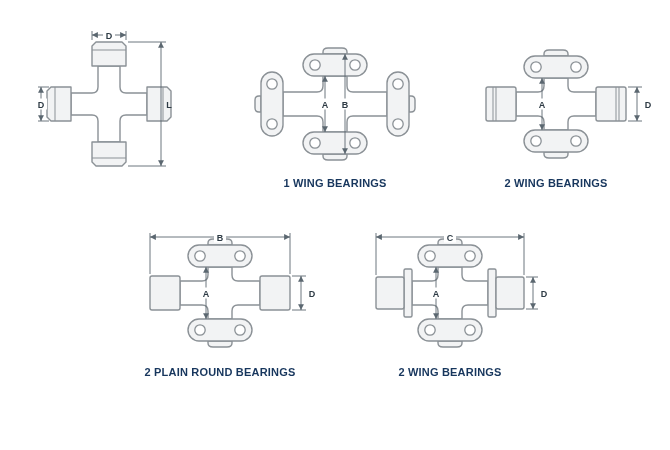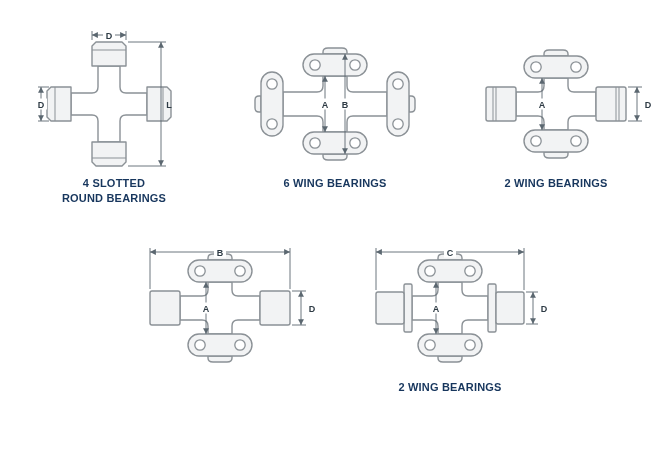--- a/index.html
+++ b/index.html
@@ -65,24 +65,20 @@
           <line x1="27" y1="61" x2="27" y2="95" marker-start="url(#arr1)" marker-end="url(#arr1)"></line>
           <path d="M114 16 H152 M114 140 H152"></path>
           <line x1="147" y1="16" x2="147" y2="140" marker-start="url(#arr1)" marker-end="url(#arr1)"></line>
         </g>
         <rect class="patch" x="89" y="3.5" width="12" height="11"></rect>
         <text class="dimtext" x="95" y="12.5">D</text>
         <rect class="patch" x="21" y="72.5" width="12" height="11"></rect>
         <text class="dimtext" x="27" y="81.5">D</text>
         <text class="dimtext" x="155" y="81.5">L</text>
       </svg>
-      <figcaption>
-        <div>4 SLOTTED</div>
-        <div>ROUND BEARINGS</div>
-      </figcaption>
     </figure>
 
     <figure>
       <svg viewBox="0 0 200 150">
         <defs>
           <marker id="arr2" viewBox="0 0 10 10" refX="10" refY="5" markerWidth="6.5" markerHeight="6.5" orient="auto-start-reverse">
             <path class="dimfill" d="M0 0 L10 5 L0 10 Z"></path>
           </marker>
         </defs>
         <g>
@@ -115,21 +111,21 @@
         <g class="dim">
           <line x1="90" y1="50" x2="90" y2="106" marker-start="url(#arr2)" marker-end="url(#arr2)"></line>
           <line x1="110" y1="28" x2="110" y2="128" marker-start="url(#arr2)" marker-end="url(#arr2)"></line>
         </g>
         <rect class="patch" x="84" y="72.5" width="12" height="11"></rect>
         <text class="dimtext" x="90" y="81.5">A</text>
         <rect class="patch" x="104" y="72.5" width="12" height="11"></rect>
         <text class="dimtext" x="110" y="81.5">B</text>
       </svg>
       <figcaption>
-        <div>6 WING BEARINGS</div>
+        <div>1 WING BEARINGS</div>
         <div></div>
       </figcaption>
     </figure>
 
     <figure>
       <svg viewBox="0 0 200 150">
         <defs>
           <marker id="arr3" viewBox="0 0 10 10" refX="10" refY="5" markerWidth="6.5" markerHeight="6.5" orient="auto-start-reverse">
             <path class="dimfill" d="M0 0 L10 5 L0 10 Z"></path>
           </marker>
@@ -210,20 +206,21 @@
           <path d="M172 61 H186 M172 95 H186"></path>
           <line x1="181" y1="61" x2="181" y2="95" marker-start="url(#arr4)" marker-end="url(#arr4)"></line>
         </g>
         <rect class="patch" x="94" y="16.5" width="12" height="11"></rect>
         <text class="dimtext" x="100" y="25.5">B</text>
         <rect class="patch" x="80" y="72.5" width="12" height="11"></rect>
         <text class="dimtext" x="86" y="81.5">A</text>
         <text class="dimtext" x="192" y="81.5">D</text>
       </svg>
       <figcaption>
+        <div>2 PLAIN ROUND BEARINGS</div>
       </figcaption>
     </figure>
 
     <figure>
       <svg viewBox="0 0 200 150">
         <defs>
           <marker id="arr5" viewBox="0 0 10 10" refX="10" refY="5" markerWidth="6.5" markerHeight="6.5" orient="auto-start-reverse">
             <path class="dimfill" d="M0 0 L10 5 L0 10 Z"></path>
           </marker>
         </defs>

